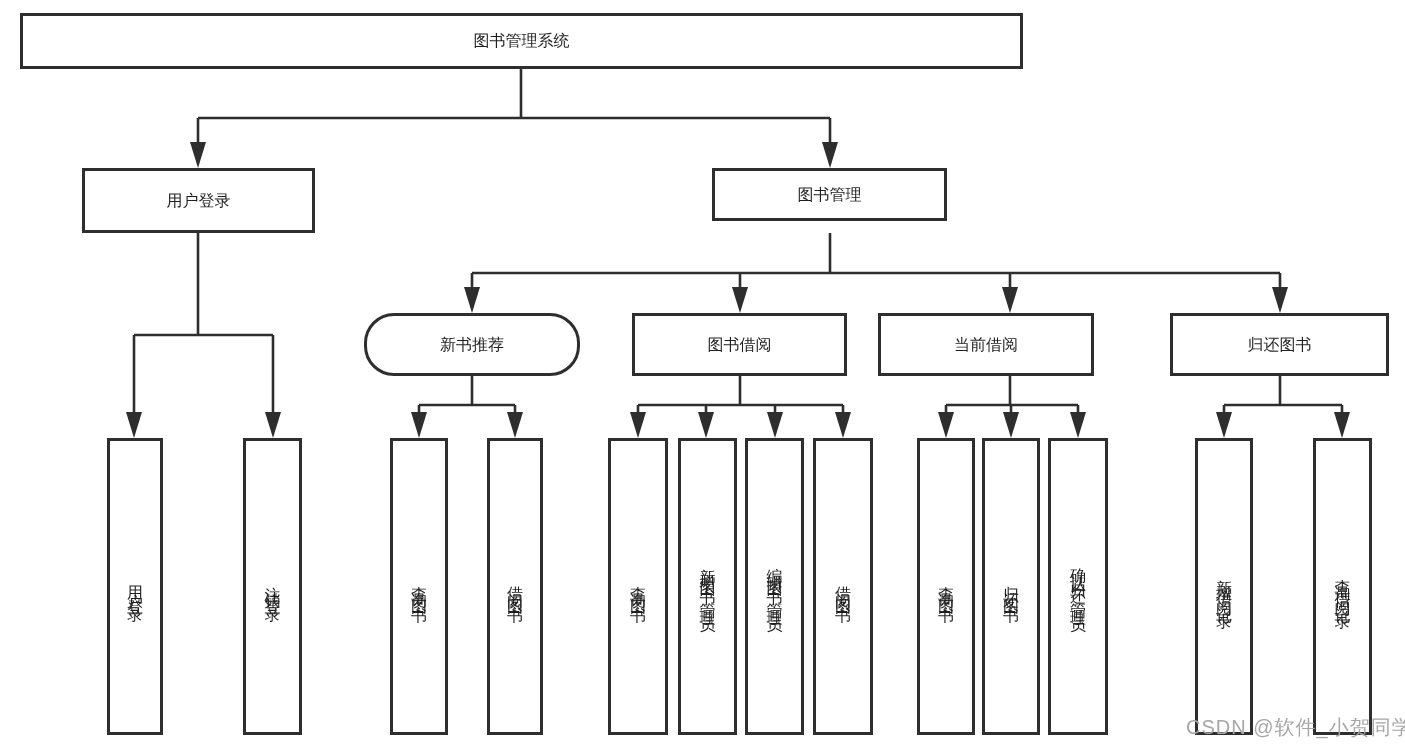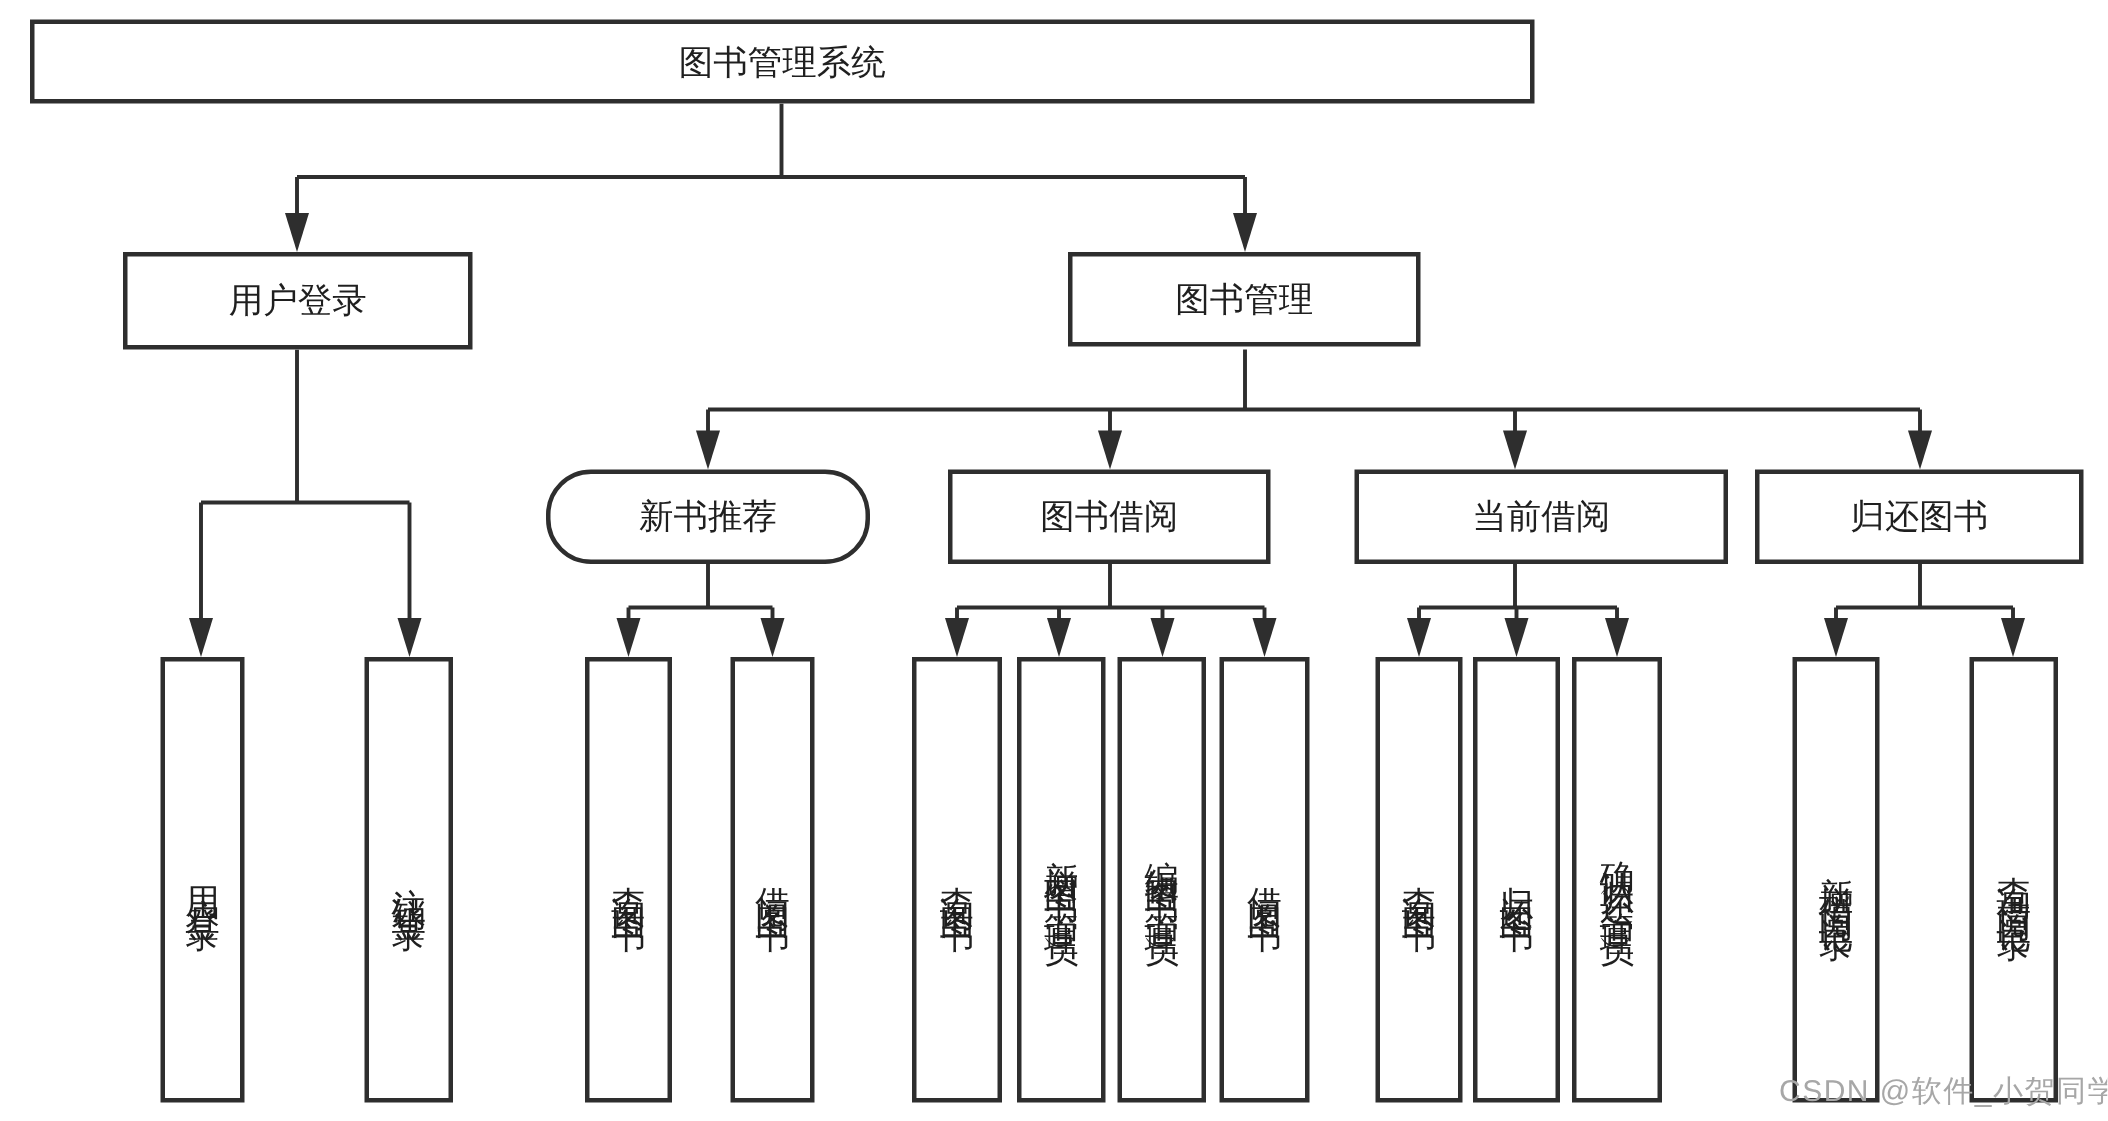--- a/index.html
+++ b/index.html
@@ -20,39 +20,39 @@
   #connectors{position:absolute;left:0;top:0;width:1405px;height:747px;}
   #connectors path{stroke:var(--line);stroke-width:2.6;fill:none;}
   #connectors polygon{fill:var(--line);stroke:none;}
 
   .hbox,.vbox{
     position:absolute;
     background:#fff;
     border:3px solid var(--line);
     display:flex;align-items:center;justify-content:center;
     color:var(--text);
-    font-size:23px;
+    font-size:16px;
     line-height:1;
     white-space:nowrap;
   }
   .vbox{
     top:438px;height:297px;
     writing-mode:vertical-rl;
     text-orientation:mixed;
     letter-spacing:7px;
     white-space:normal;
   }
 
   
   .root {left:20px;  top:13px;  width:1003px; height:56px;}
   .b-ul {left:82px;  top:168px; width:233px;  height:65px;}
-  .b-bm {left:712px; top:168px; width:235px;  height:63px;}
+  .b-bm {left:712px; top:168px; width:235px;  height:53px;}
   .b-nbr{left:364px; top:313px; width:216px;  height:63px;border-radius:30px;}
   .b-bb {left:632px; top:313px; width:215px;  height:63px;}
-  .b-cb {left:903px; top:313px; width:249px;  height:63px;}
+  .b-cb {left:878px; top:313px; width:216px;  height:63px;}
   .b-br {left:1170px;top:313px; width:219px;  height:63px;}
 
   
   .v-ul {left:107px; width:56px;}
   .v-lo {left:243px; width:59px;}
   .v-nq {left:390px; width:58px;}
   .v-nb {left:487px; width:56px;}
   .v-bq {left:608px; width:60px;}
   .v-ba {left:678px; width:59px;}
   .v-be {left:745px; width:59px;}

